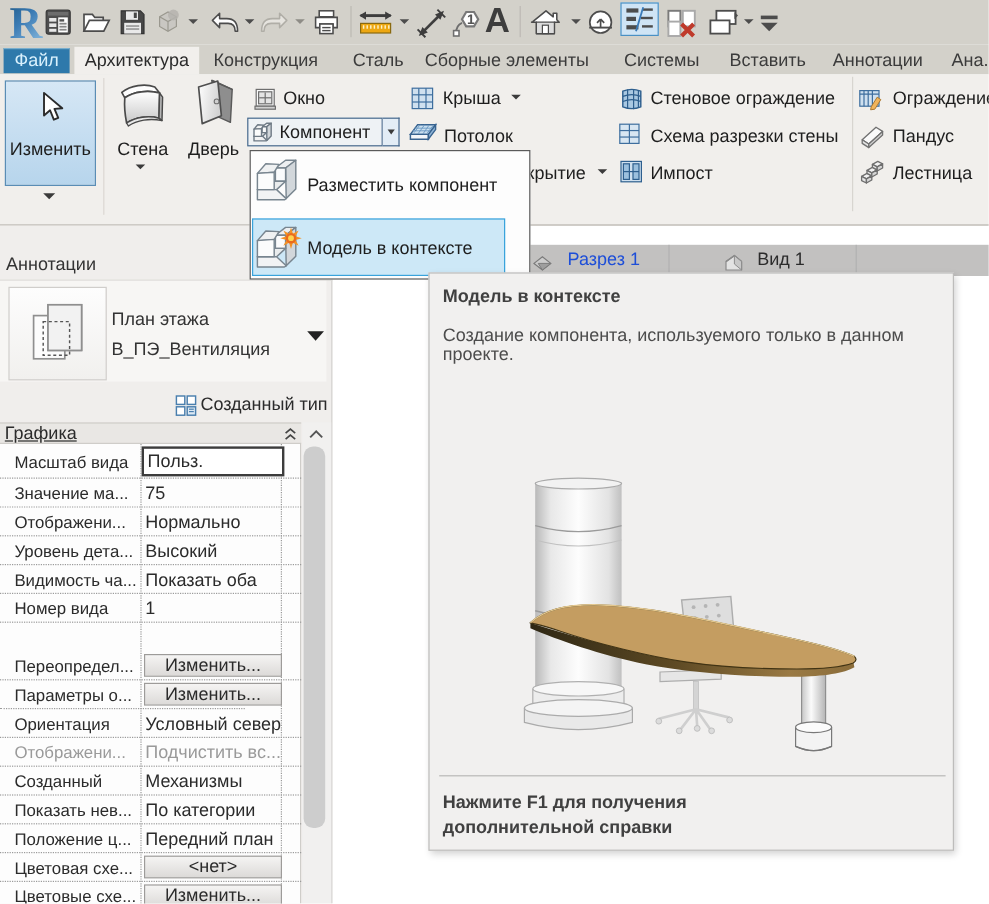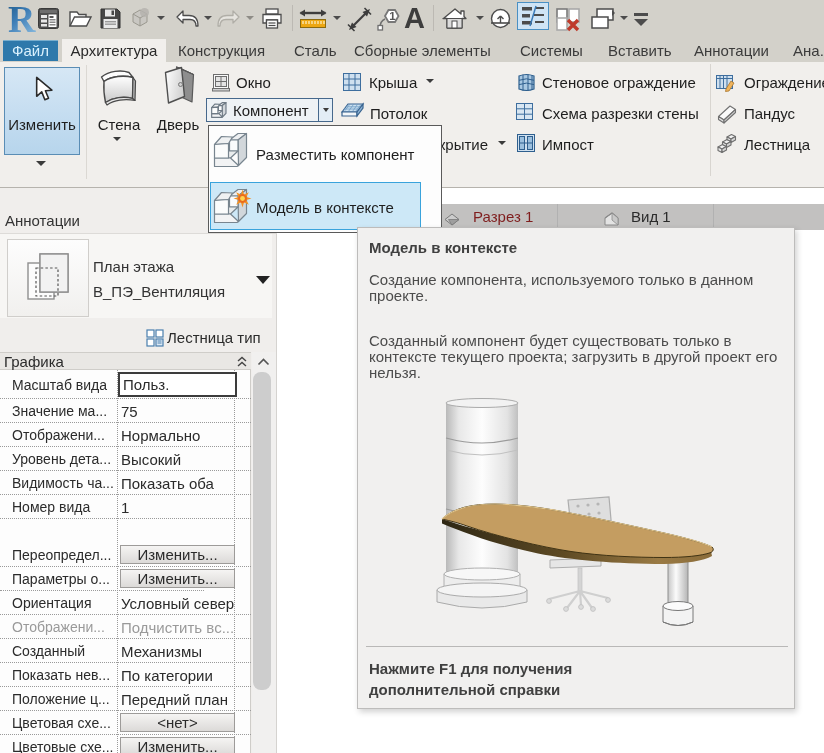--- a/index.html
+++ b/index.html
@@ -319,24 +319,24 @@
   <div class="abs" style="left:256px;top:88px;width:0;height:0;border-left:7px solid transparent;border-right:7px solid transparent;border-top:8px solid #222;"></div>
 
   <svg class="abs" style="left:146px;top:141px;" width="19" height="18" viewBox="0 0 19 18">
     <rect x="1" y="1" width="7" height="7" fill="#fff" stroke="#4a7fae" stroke-width="1.2"></rect>
     <rect x="10" y="1" width="7" height="7" fill="#fff" stroke="#4a7fae" stroke-width="1.2"></rect>
     <rect x="1" y="10" width="7" height="7" fill="#fff" stroke="#4a7fae" stroke-width="1.2"></rect>
     <rect x="10" y="10" width="7" height="7" fill="#dce9f4" stroke="#4a7fae" stroke-width="1.2"></rect>
     <line x1="11.5" y1="12" x2="15.5" y2="12" stroke="#4a7fae"></line>
     <line x1="11.5" y1="14" x2="15.5" y2="14" stroke="#4a7fae"></line>
   </svg>
-  <div class="abs" style="left:167px;top:141px;font-size:15px;color:#2b2b2b;">Лестница тип</div>
+  <div class="abs" style="left:167px;top:141px;font-size:15px;color:#2b2b2b;">Созданный тип</div>
 
   <div class="abs" style="left:0;top:164px;width:251px;height:18px;background:#e9e7e4;border-top:1px solid #cfcdc9;border-bottom:1px solid #cfcdc9;">
-    <div class="abs" style="left:4px;top:0px;font-size:15px;color:#2b2b2b;line-height:17px;">Графика</div>
+    <div class="abs" style="left:4px;top:0px;font-size:15px;color:#2b2b2b;line-height:17px;text-decoration:underline;">Графика</div>
     <svg class="abs" style="left:237px;top:3px;" width="10" height="12" viewBox="0 0 10 12">
       <path d="M1 5 L5 1.5 L9 5 M1 10 L5 6.5 L9 10" stroke="#444" stroke-width="1.4" fill="none"></path>
     </svg>
   </div>
 
   <div id="grid" class="abs" style="left:0;top:182px;width:251px;height:383px;background:#fdfdfd;">
 
     <div class="abs" style="left:117px;top:0;width:1px;height:383px;border-left:1px dotted #9a9a9a;"></div>
     <div class="abs" style="left:234px;top:0;width:1px;height:383px;border-left:1px dotted #9a9a9a;"></div>
     <div class="abs" style="left:250px;top:0;width:1px;height:383px;background:#cfcdc9;"></div>
@@ -413,21 +413,21 @@
 <div class="abs" style="left:277px;top:204px;width:547px;height:26px;background:#c2c1c0;">
   <div class="abs" style="left:138px;top:0;width:23px;height:26px;background:#f0f0f0;"></div>
   <svg class="abs" style="left:147px;top:8px;" width="10" height="10" viewBox="0 0 10 10">
       <path d="M1 1 L9 9 M9 1 L1 9" stroke="#222" stroke-width="1.5"></path>
     </svg>
   <div class="abs" style="left:161px;top:0;width:1px;height:26px;background:#a8a8a8;"></div>
   <svg class="abs" style="left:167px;top:9px;" width="16" height="13" viewBox="0 0 16 13">
     <path d="M1 6.5 L8 1 L15 6.5 L8 12 Z" fill="#cccccc" stroke="#7a7a7a" stroke-width="1"></path>
     <path d="M4.5 6.5 L15 6.5 L8 12 Z" fill="#9e9e9e" stroke="#7a7a7a" stroke-width="0.8"></path>
   </svg>
-  <div class="abs" style="left:196px;top:4px;font-size:15px;color:#7f1d1d;">Разрез 1</div>
+  <div class="abs" style="left:196px;top:4px;font-size:15px;color:#1d4ed8;">Разрез 1</div>
   <div class="abs" style="left:280px;top:0;width:1px;height:26px;background:#b1b1b1;"></div>
   <svg class="abs" style="left:326px;top:8px;" width="17" height="15" viewBox="0 0 17 15">
     <path d="M2 6 L9 1 L15 6 L15 13 L2 13 Z" fill="#e3e3e3" stroke="#8a8a8a" stroke-width="1"></path>
     <path d="M2 6 L9 1 L15 6" fill="none" stroke="#8a8a8a" stroke-width="1.2"></path>
     <path d="M9 1 L15 6 L15 13 L9 8 Z" fill="#c8c8c8" stroke="#8a8a8a" stroke-width="0.8"></path>
   </svg>
   <div class="abs" style="left:354px;top:4px;font-size:15px;color:#2b2b2b;">Вид 1</div>
   <div class="abs" style="left:436px;top:0;width:1px;height:26px;background:#b1b1b1;"></div>
 </div>
 
@@ -460,21 +460,20 @@
     <path fill="#f49223" d="M12.5 7.7 L18.5 9.5 L12.5 11.3 Z M10.35 12.89 L15.86 15.86 L12.89 10.35 Z M7.7 12.5 L9.5 18.5 L11.3 12.5 Z M6.11 10.35 L3.14 15.86 L8.65 12.89 Z M6.5 7.7 L0.5 9.5 L6.5 11.3 Z M8.65 6.11 L3.14 3.14 L6.11 8.65 Z M11.3 6.5 L9.5 0.5 L7.7 6.5 Z M12.89 8.65 L15.86 3.14 L10.35 6.11 Z"></path>
     <circle cx="9.5" cy="9.5" r="4.4" fill="#ea6a1d"></circle>
     <circle cx="9.5" cy="9.5" r="2.4" fill="#ffd34d"></circle>
   </svg>
   <div class="abs" style="left:47px;top:73px;font-size:15px;color:#1e1e1e;">Модель в контексте</div>
 </div>
 
 <div class="abs" style="left:357px;top:227px;width:438px;height:482px;background:#f1f0ef;border:1px solid #bdbcbb;box-shadow:2px 3px 6px rgba(0,0,0,0.18);">
   <div class="abs" style="left:11px;top:11px;font-size:15px;font-weight:bold;color:#404040;">Модель в контексте</div>
   <div class="abs" style="left:11px;top:44px;width:400px;font-size:15px;color:#4c4c4c;line-height:16px;">Создание компонента, используемого только в данном проекте.</div>
-  <div class="abs" style="left:11px;top:105px;width:412px;font-size:15px;color:#4c4c4c;line-height:16px;">Созданный компонент будет существовать только в контексте текущего проекта; загрузить в другой проект его нельзя.</div>
 
   <svg id="pic" class="abs" style="left:8px;top:172px;" width="422" height="232" viewBox="0 0 422 232">
     <defs>
       <linearGradient id="colg" x1="0" y1="0" x2="1" y2="0">
         <stop offset="0" stop-color="#b9b9b9"></stop>
           <stop offset="0.18" stop-color="#e8e8e8"></stop>
         <stop offset="0.5" stop-color="#fdfdfd"></stop>
           <stop offset="0.85" stop-color="#e3e3e3"></stop>
         <stop offset="1" stop-color="#c0c0c0"></stop>
       </linearGradient>

